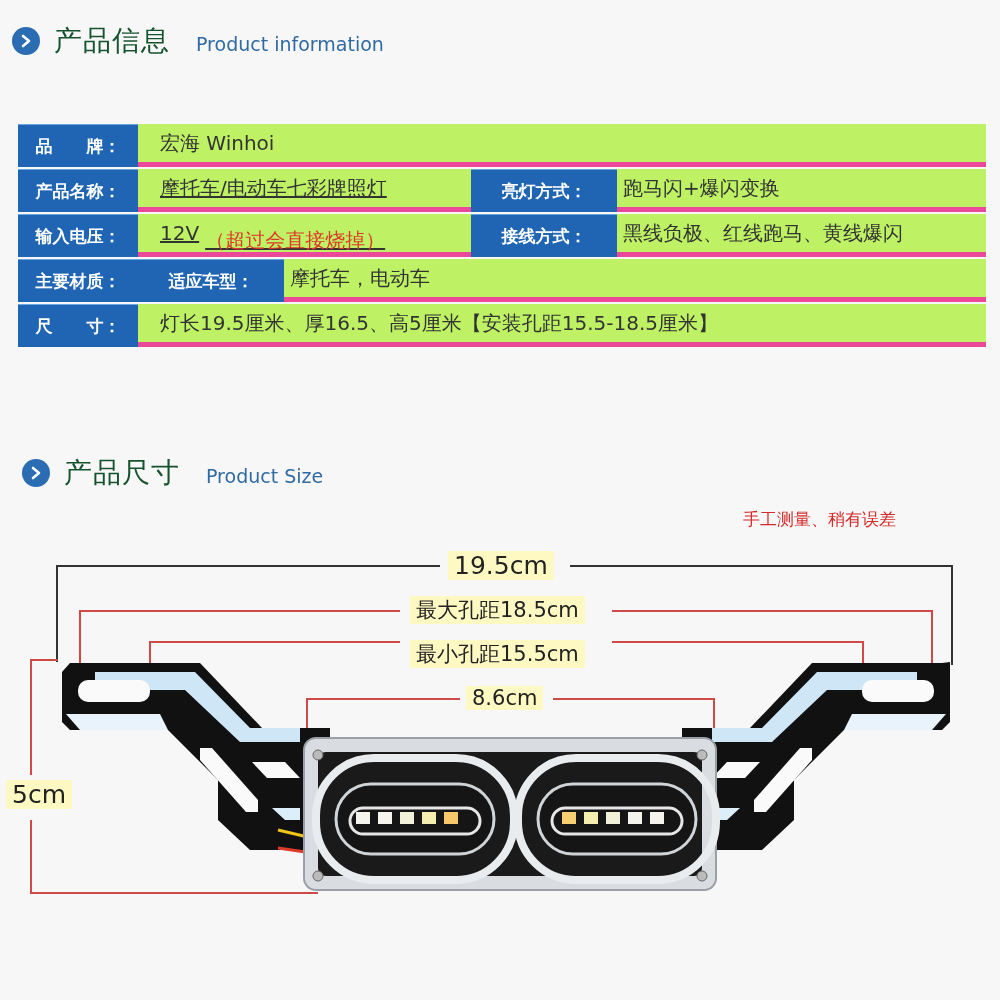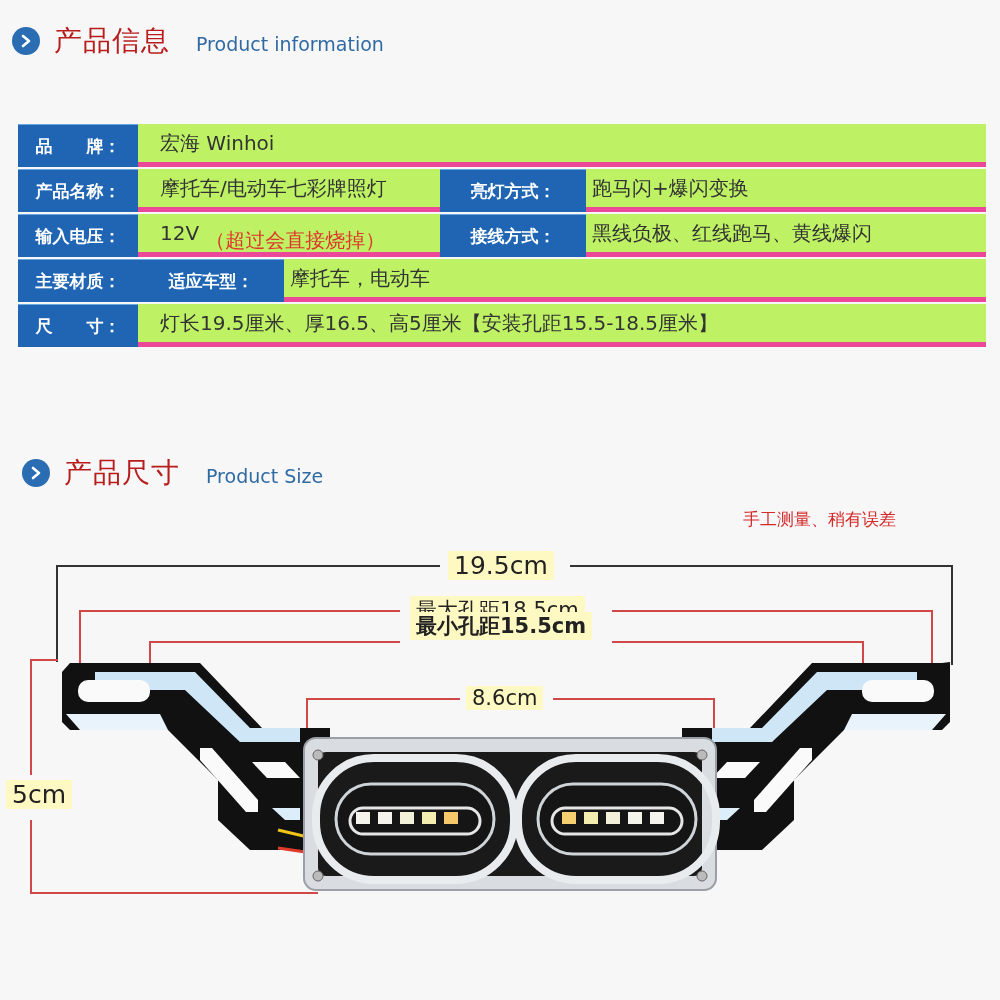--- a/index.html
+++ b/index.html
@@ -7,37 +7,37 @@
     width:1000px; height:1000px; background:#f7f7f7; position:relative; overflow:hidden;
     font-family:"DejaVu Sans", sans-serif; color:#333;
   }
   .section-head { position:absolute; display:flex; align-items:center; }
   .chev {
     width:28px; height:28px; border-radius:50%; background:#2a6db2;
     display:flex; align-items:center; justify-content:center; color:#fff;
     font-weight:bold; font-size:18px; line-height:1;
   }
   .chev svg { display:block; }
-  .sec-cn { font-size:28px; color:#b91c1c; margin-left:14px; letter-spacing:1px; }
+  .sec-cn { font-size:28px; color:#14532d; margin-left:14px; letter-spacing:1px; }
   .sec-en { font-size:19px; color:#2f6aa3; margin-left:26px; margin-top:6px; }
 
   .spec-table { position:absolute; left:18px; top:124px; width:968px; }
   .row { display:flex; height:43px; margin-bottom:2px; }
   .lbl {
     background:#1f65b3; color:#fff; font-weight:bold; font-size:17px;
     width:120px; display:flex; align-items:center; justify-content:center;
     border-top:1px solid #6aa6e0;
   }
   .val {
     background:#bef264; color:#333; font-size:20px;
     display:flex; align-items:center; padding-left:22px; box-sizing:border-box;
     border-bottom:5px solid #ec4899;
   }
   .val .warn { color:#e0352b; margin-left:6px;margin-top:14px; }
-  .val.left { width:302px; }
+  .val.left { width:333px;text-decoration:underline; }
   .lbl.mid { width:146px; }
   .val.right { flex:1; padding-left:6px; }
   .val.full { flex:1; }
 
   .note { position:absolute; left:743px; top:508px; color:#d42a2a; font-size:17px; }
 
   .diagram { position:absolute; left:0; top:540px; width:1000px; height:400px; }
   .dlabel { position:absolute; font-size:21px; color:#222; background:#fef9c3; padding:0 6px; }
   .dlabel.big { font-size:25px; }
 </style>
@@ -163,16 +163,16 @@
 
       <circle cx="318" cy="755" r="5" fill="#bbb" stroke="#666"></circle>
       <circle cx="702" cy="755" r="5" fill="#bbb" stroke="#666"></circle>
       <circle cx="318" cy="876" r="5" fill="#bbb" stroke="#666"></circle>
       <circle cx="702" cy="876" r="5" fill="#bbb" stroke="#666"></circle>
     </g>
   </svg>
 
   <div class="dlabel big" style="left:448px; top:11px;">19.5cm</div>
   <div class="dlabel" style="left:410px; top:56px;">最大孔距18.5cm</div>
-  <div class="dlabel" style="left:410px; top:72px;font-weight:bold;">最小孔距15.5cm</div>
+  <div class="dlabel" style="left:410px; top:100px;">最小孔距15.5cm</div>
   <div class="dlabel" style="left:466px; top:146px;">8.6cm</div>
   <div class="dlabel big" style="left:6px; top:240px;">5cm</div>
 </div>
 
 </body></html>

